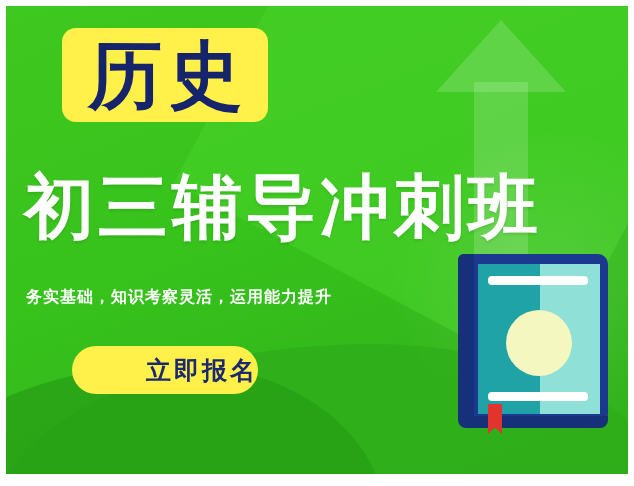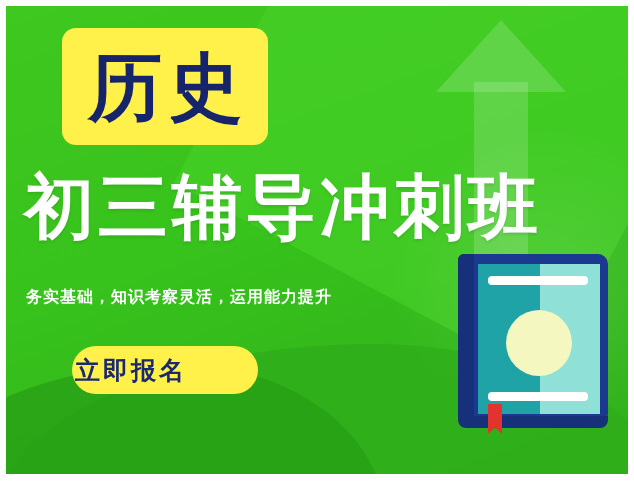--- a/index.html
+++ b/index.html
@@ -104,21 +104,21 @@
     border-radius: 60% 40% 0 0 / 100% 80% 0 0;
     opacity: .8;
   }
 
   
   .subject-badge {
     position: absolute;
     left: 56px;
     top: 22px;
     width: 206px;
-    height: 117px;
+    height: 94px;
     background: #fff04a;
     border-radius: 14px;
     display: flex;
     align-items: center;
     justify-content: center;
   }
   .subject-text {
     font-family: "DejaVu Sans", "Liberation Sans", sans-serif;
     font-size: 74px;
     font-weight: bold;
@@ -161,21 +161,21 @@
   .cta {
     position: absolute;
     left: 66px;
     top: 340px;
     width: 186px;
     height: 48px;
     background: #fff04a;
     border-radius: 24px;
     display: flex;
     align-items: center;
-    justify-content: flex-start;
+    justify-content: flex-end;
     cursor: pointer;
   }
   .cta-text {
     font-family: "DejaVu Sans", "Liberation Sans", sans-serif;
     font-size: 25px;
     font-weight: bold;
     color: #1b2a6e;
     letter-spacing: 3px;
     padding-left: 3px;
   }

